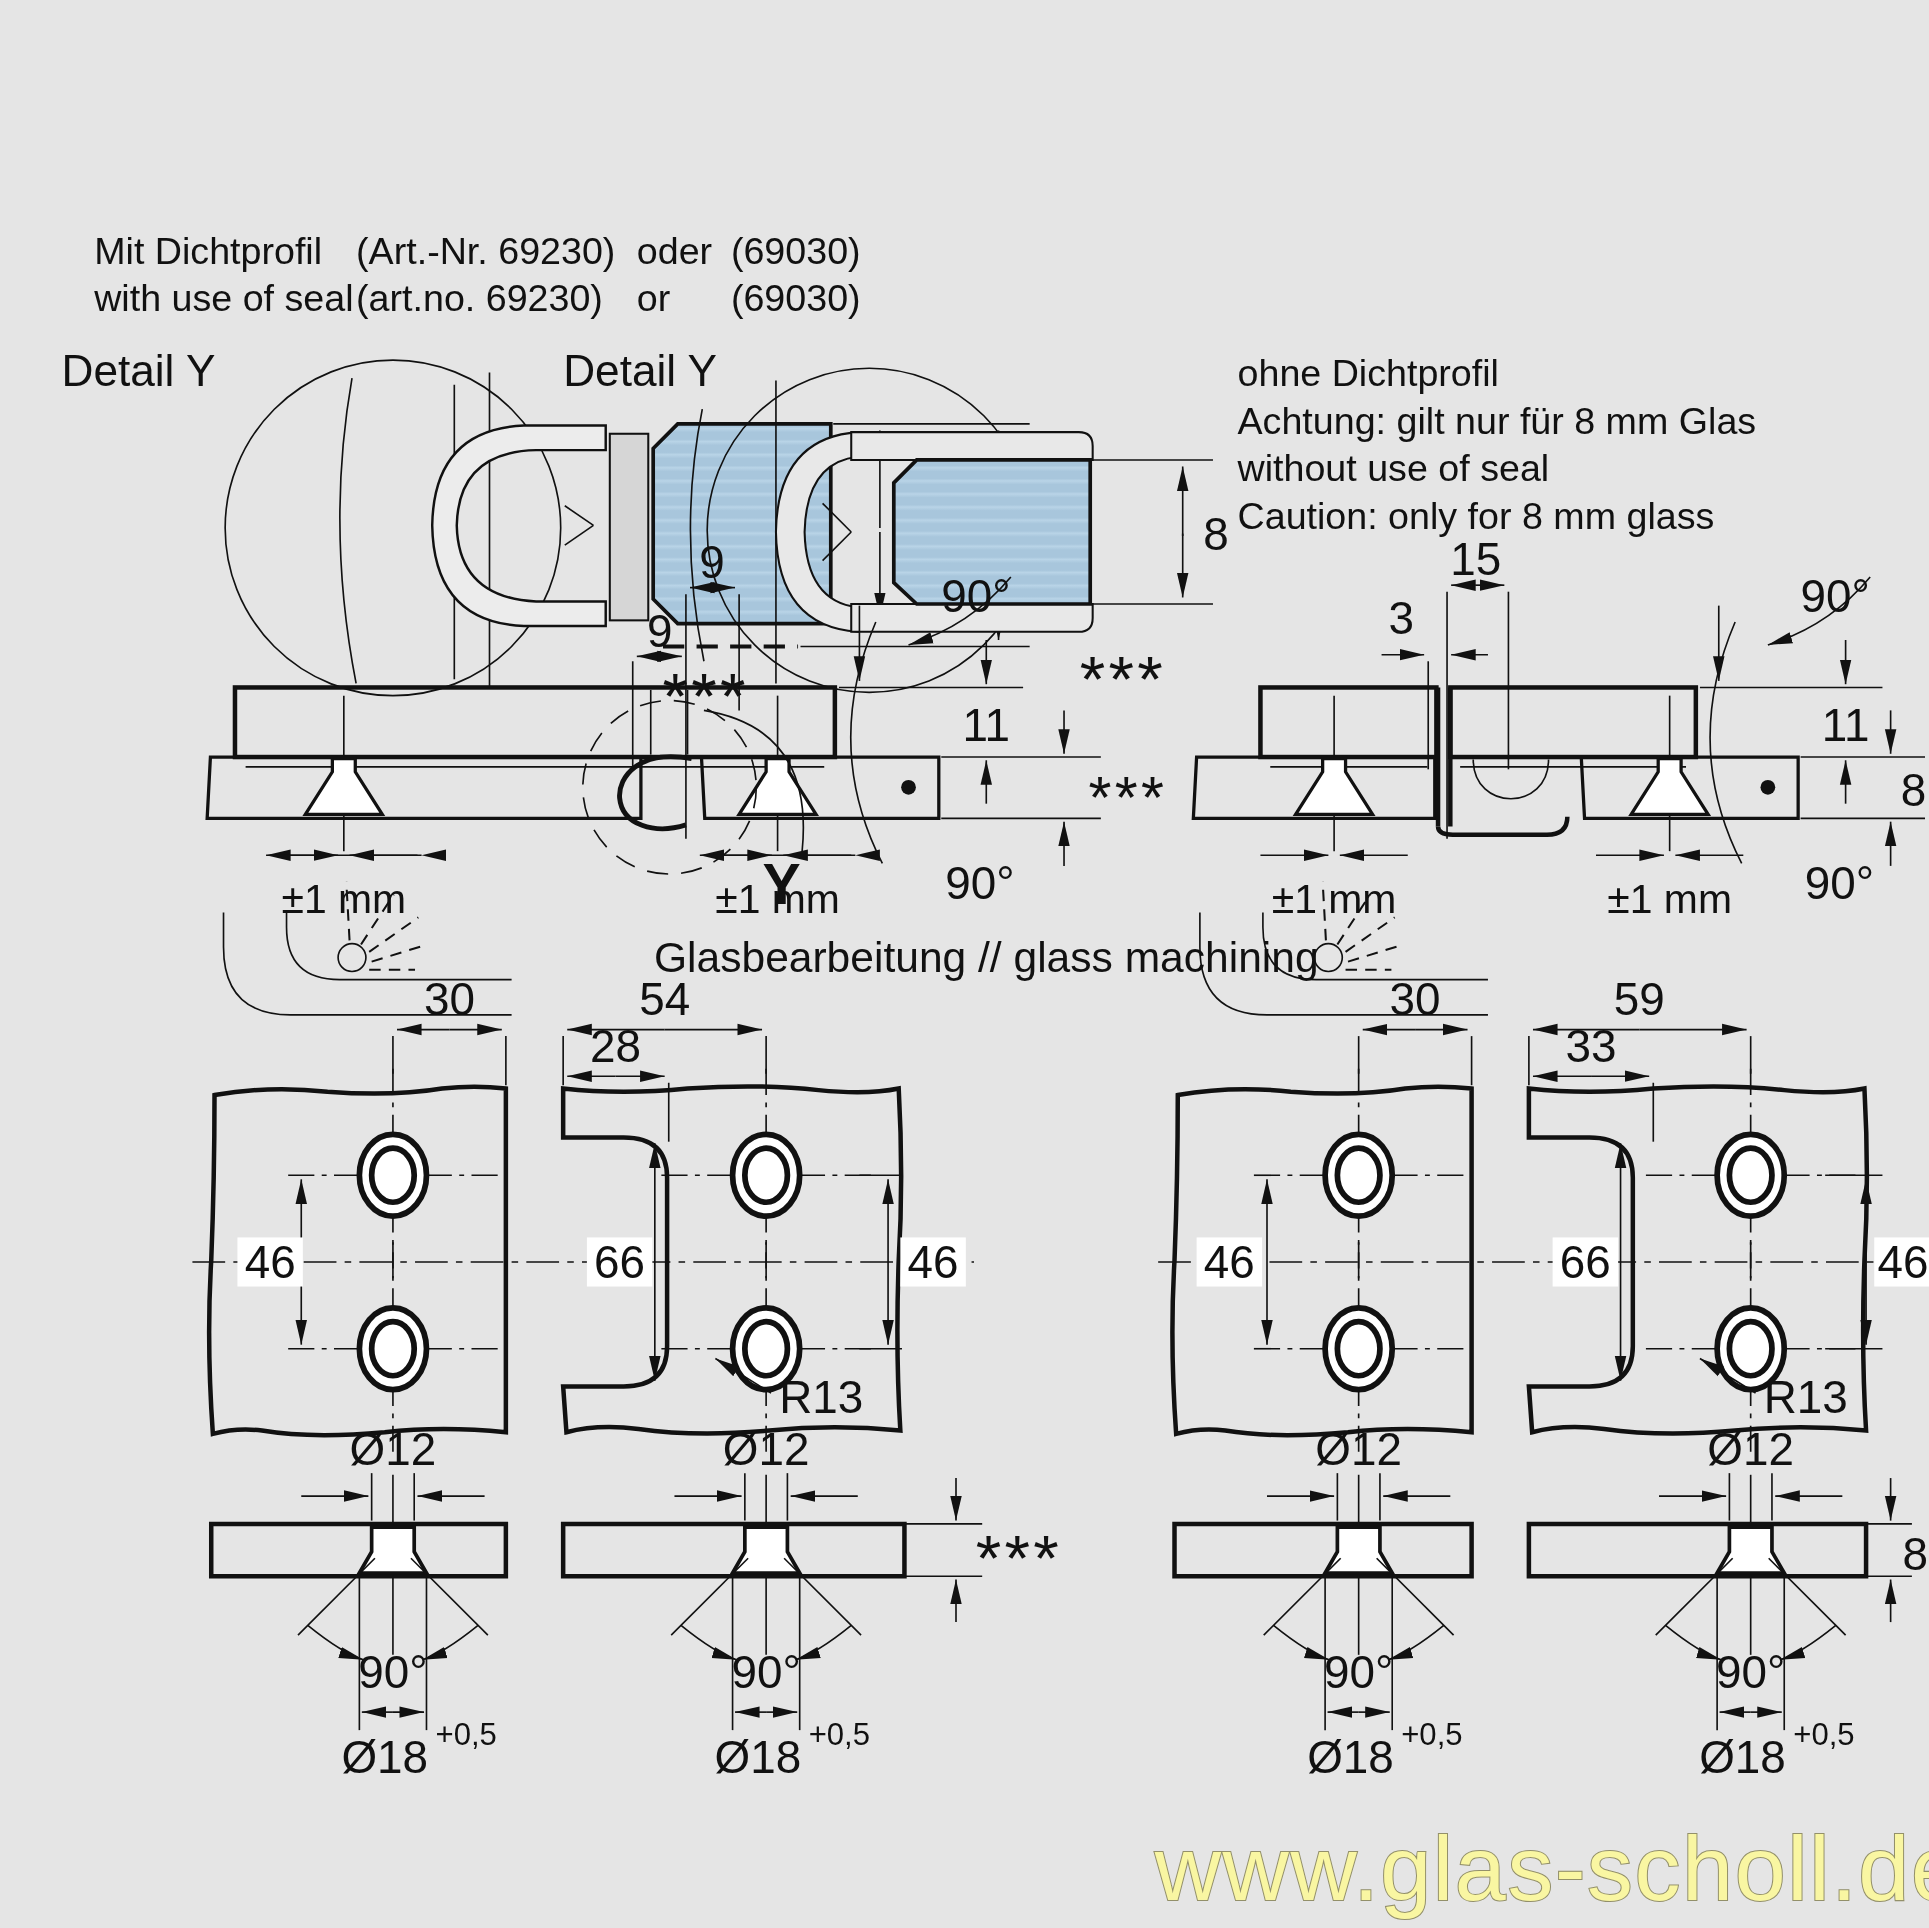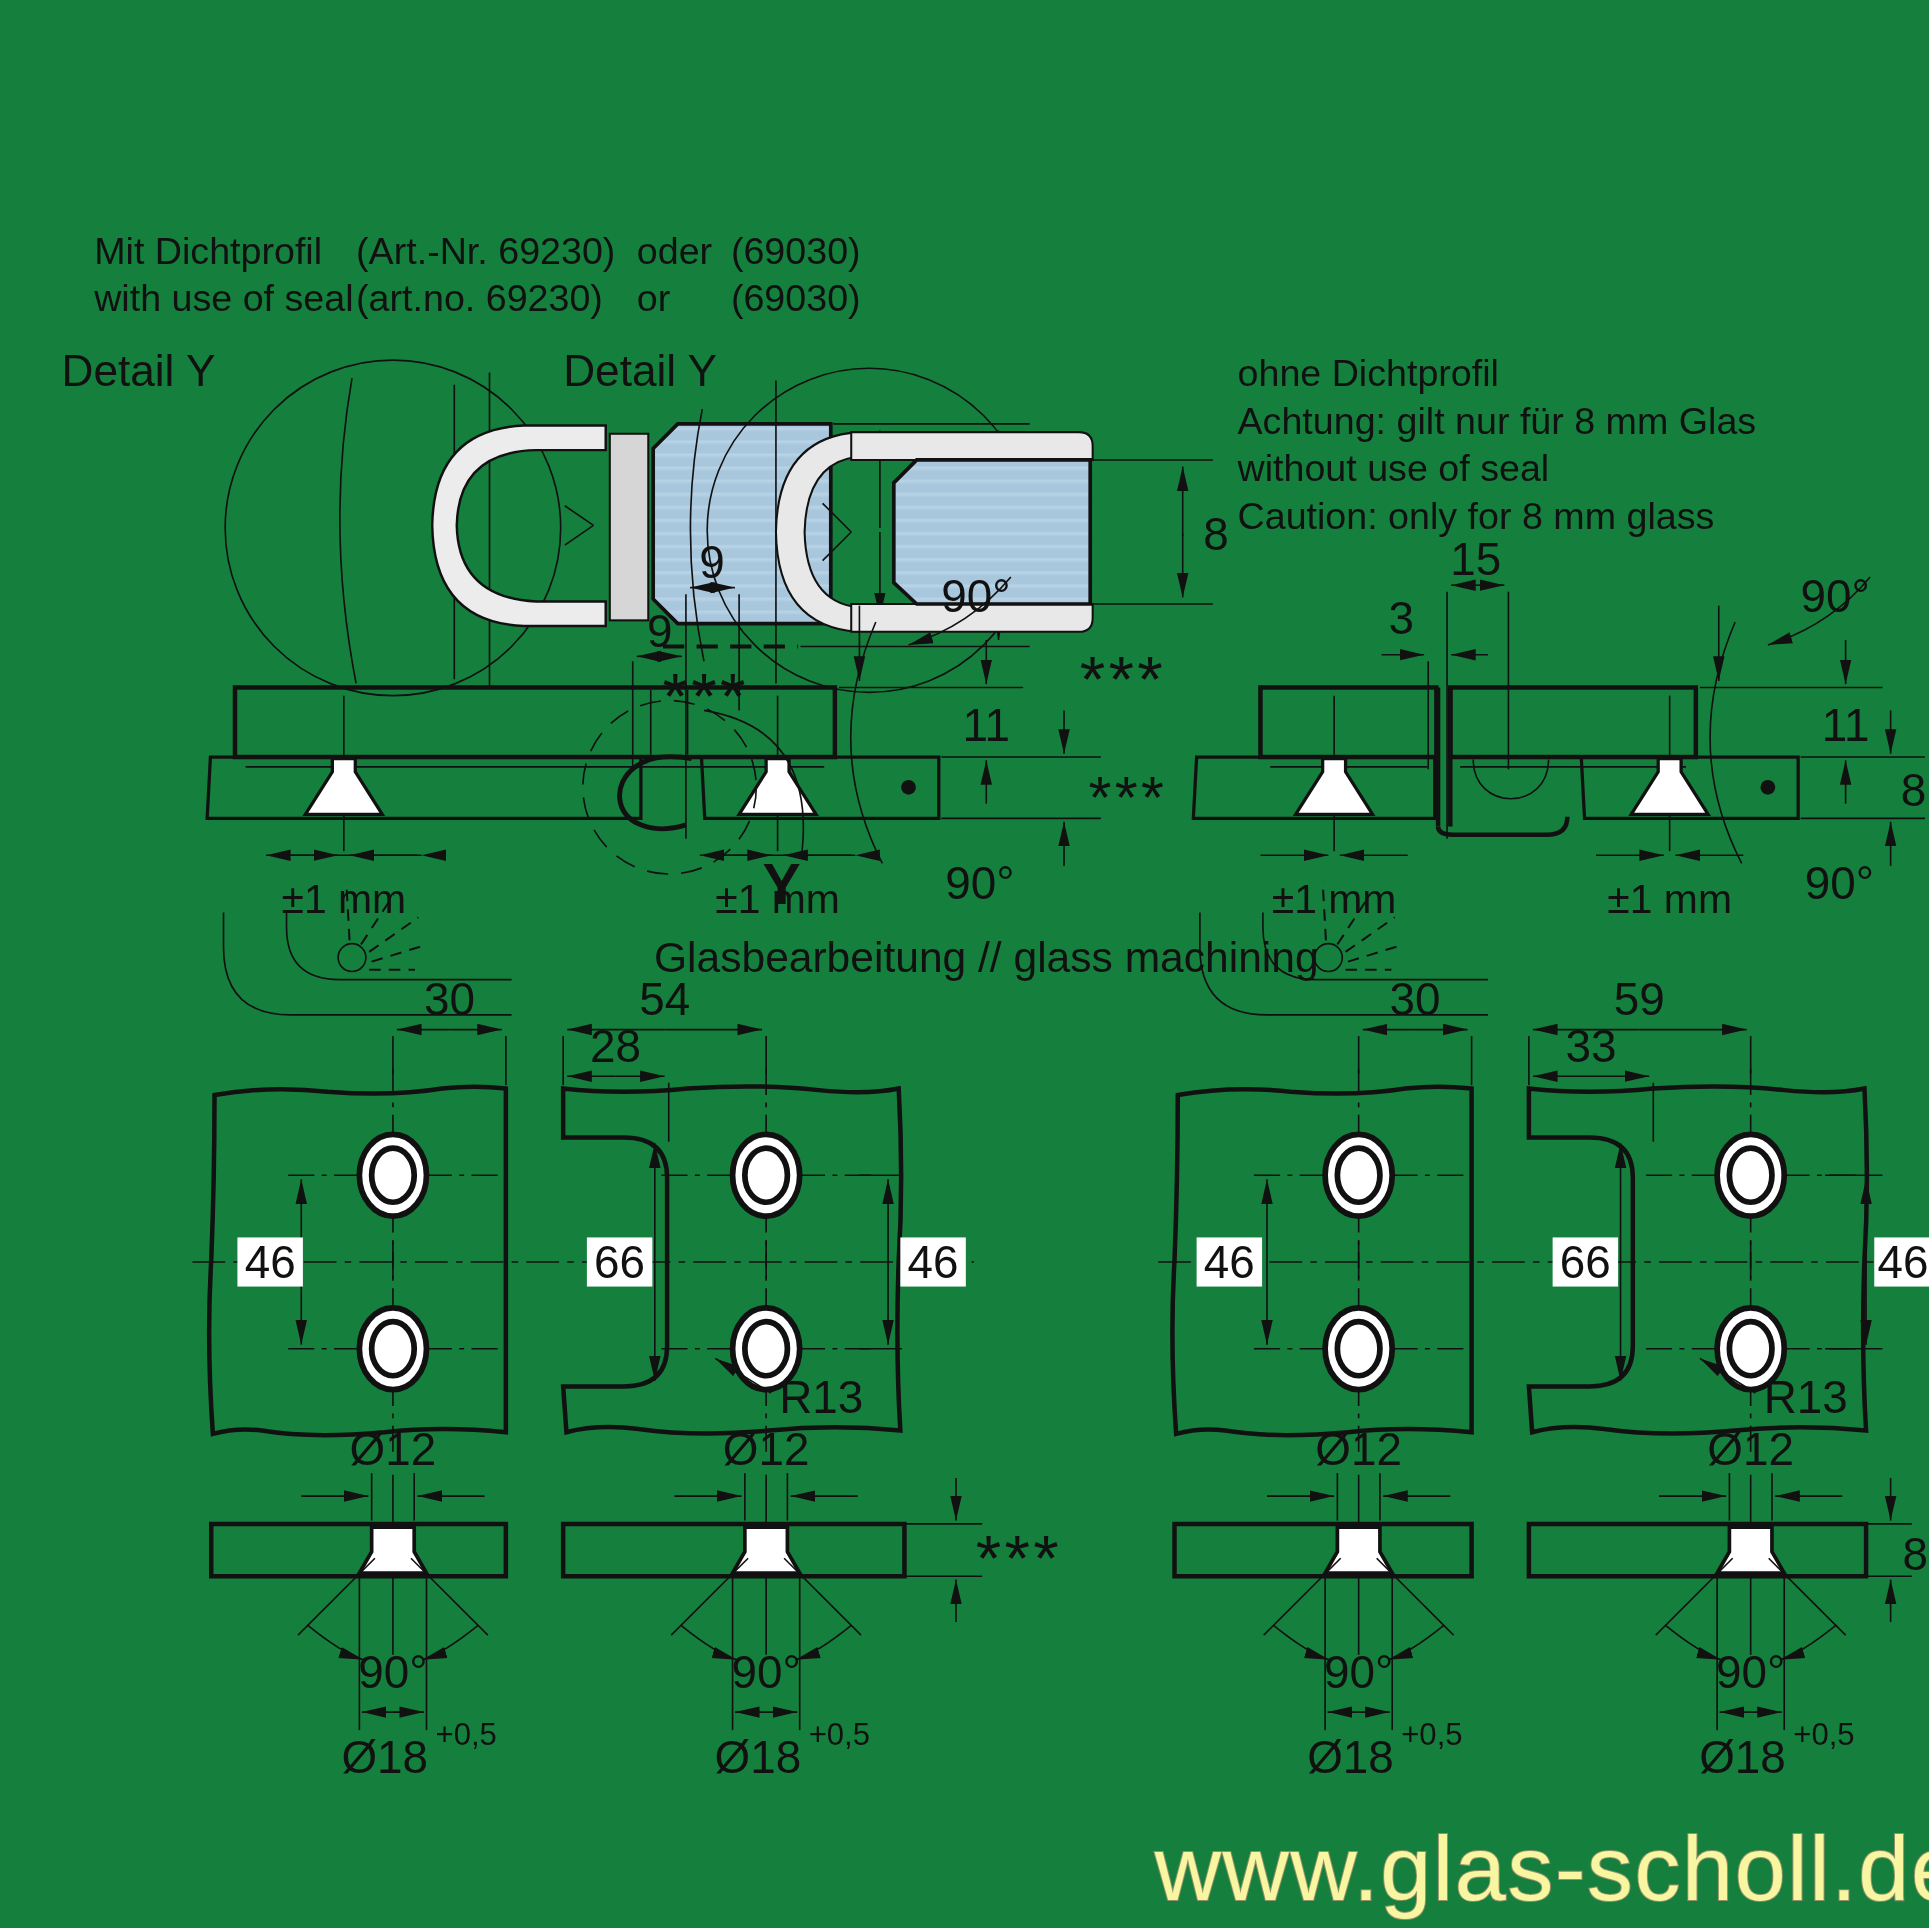--- a/index.html
+++ b/index.html
@@ -1,16 +1,16 @@
 <!DOCTYPE html>
 <html style="font-size:13px"><head>
 <meta charset="utf-8">
 <style>
   html,body{margin:0;padding:0;background:#fff;}
-  .stage{width:1930px;height:1929px;position:relative;background:#15803d;overflow:hidden;}
+  .stage{width:1930px;height:1929px;position:relative;background:#e5e5e5;overflow:hidden;}
   svg{display:block;}
   text{font-family:"Liberation Sans","DejaVu Sans",sans-serif;fill:#111;}
   .txt{font-size:46px;}
   .lab{font-size:54px;}
   .head{font-size:52px;}
   .d{font-size:56px;}
   .d2{font-size:50px;}
   .big{font-size:80px;letter-spacing:4px;}
   .sup{font-size:38px;}
   .ylab{font-size:70px;font-weight:600;}

